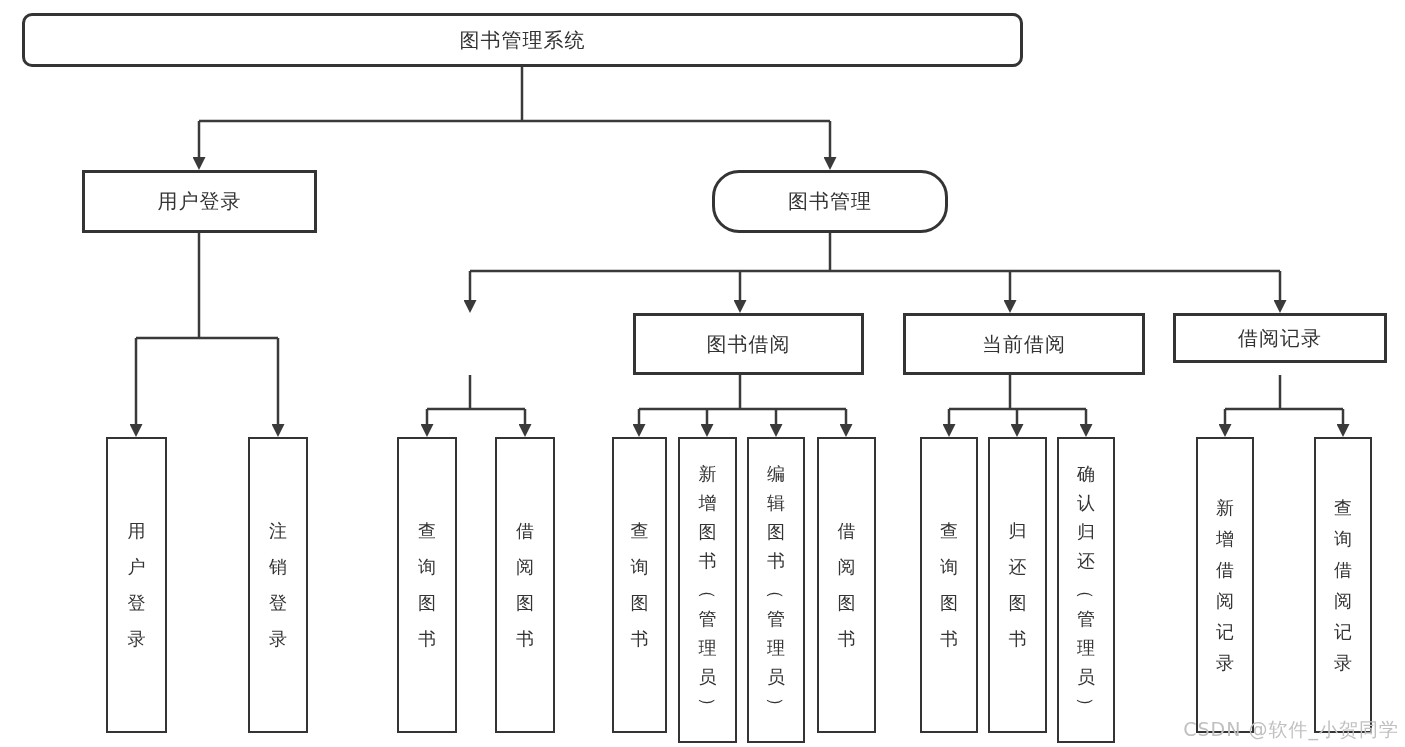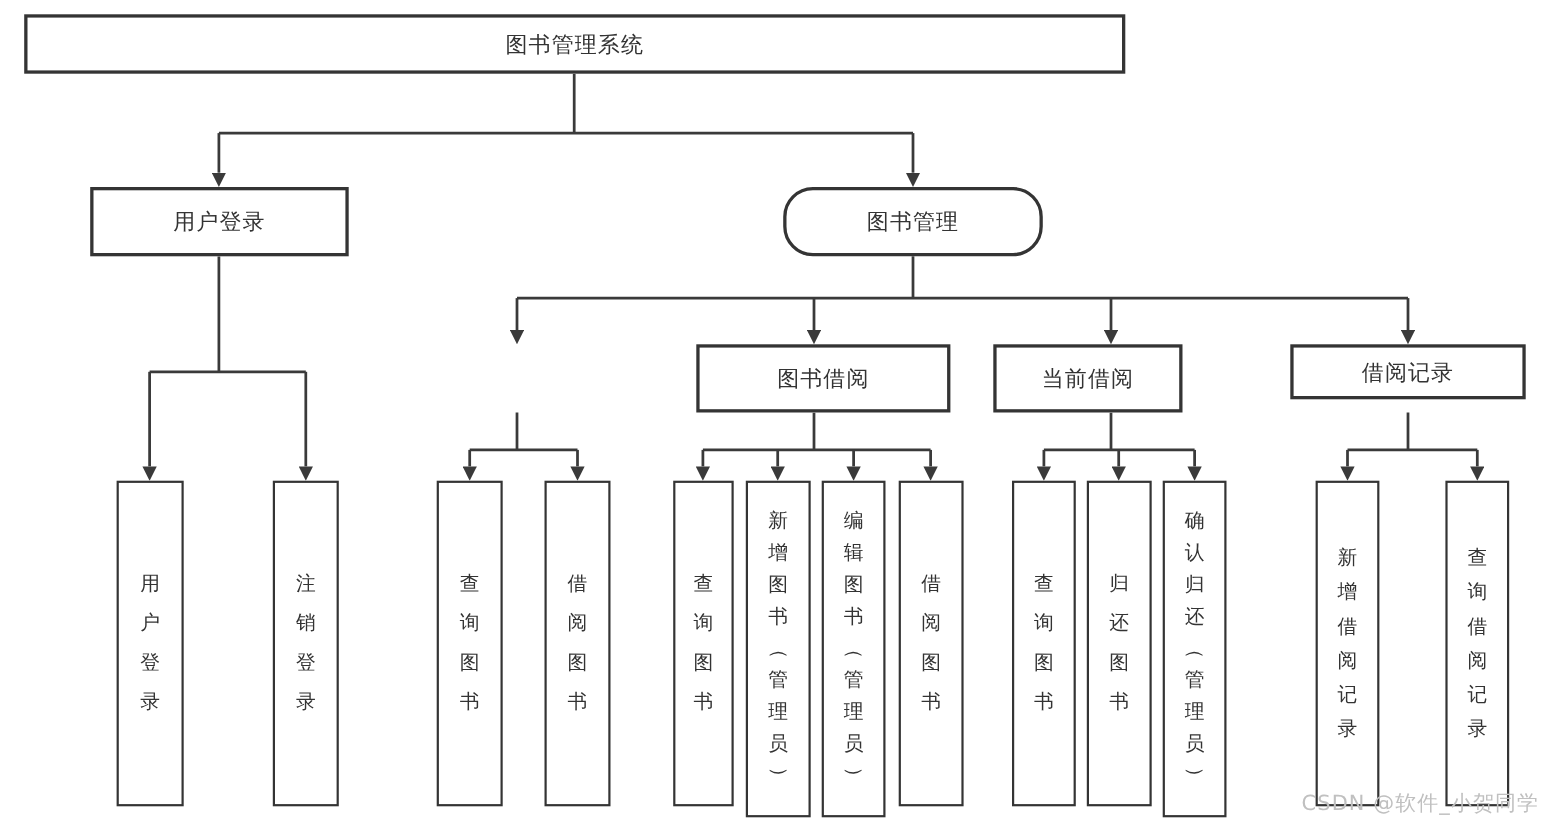--- a/index.html
+++ b/index.html
@@ -79,27 +79,27 @@
       <path d="M1017 409 V424" marker-end="url(#arrow)"></path>
       <path d="M1086 409 V424" marker-end="url(#arrow)"></path>
 
       <path d="M1280 375 V409"></path>
       <path d="M1225 409 H1343"></path>
       <path d="M1225 409 V424" marker-end="url(#arrow)"></path>
       <path d="M1343 409 V424" marker-end="url(#arrow)"></path>
     </g>
   </svg>
 
-  <div class="node" style="left:22px;top:13px;width:1001px;height:54px;">图书管理系统</div>
+  <div class="node" style="left:22px;top:13px;width:1001px;height:54px;border-radius:10px;">图书管理系统</div>
 
   <div class="node" style="left:82px;top:170px;width:235px;height:63px;">用户登录</div>
   <div class="node" style="left:712px;top:170px;width:236px;height:63px;border-radius:27px;">图书管理</div>
 
   <div class="node" style="left:633px;top:313px;width:231px;height:62px;">图书借阅</div>
-  <div class="node" style="left:903px;top:313px;width:172px;height:62px;">当前借阅</div>
+  <div class="node" style="left:903px;top:313px;width:242px;height:62px;">当前借阅</div>
   <div class="node" style="left:1173px;top:313px;width:214px;height:50px;">借阅记录</div>
 
   <div class="leaf" style="left:106px;top:437px;width:61px;height:296px;">
     <div class="v-label">
         <span>用</span>
         <span>户</span>
         <span>登</span>
         <span>录</span>
       </div>
   </div>

